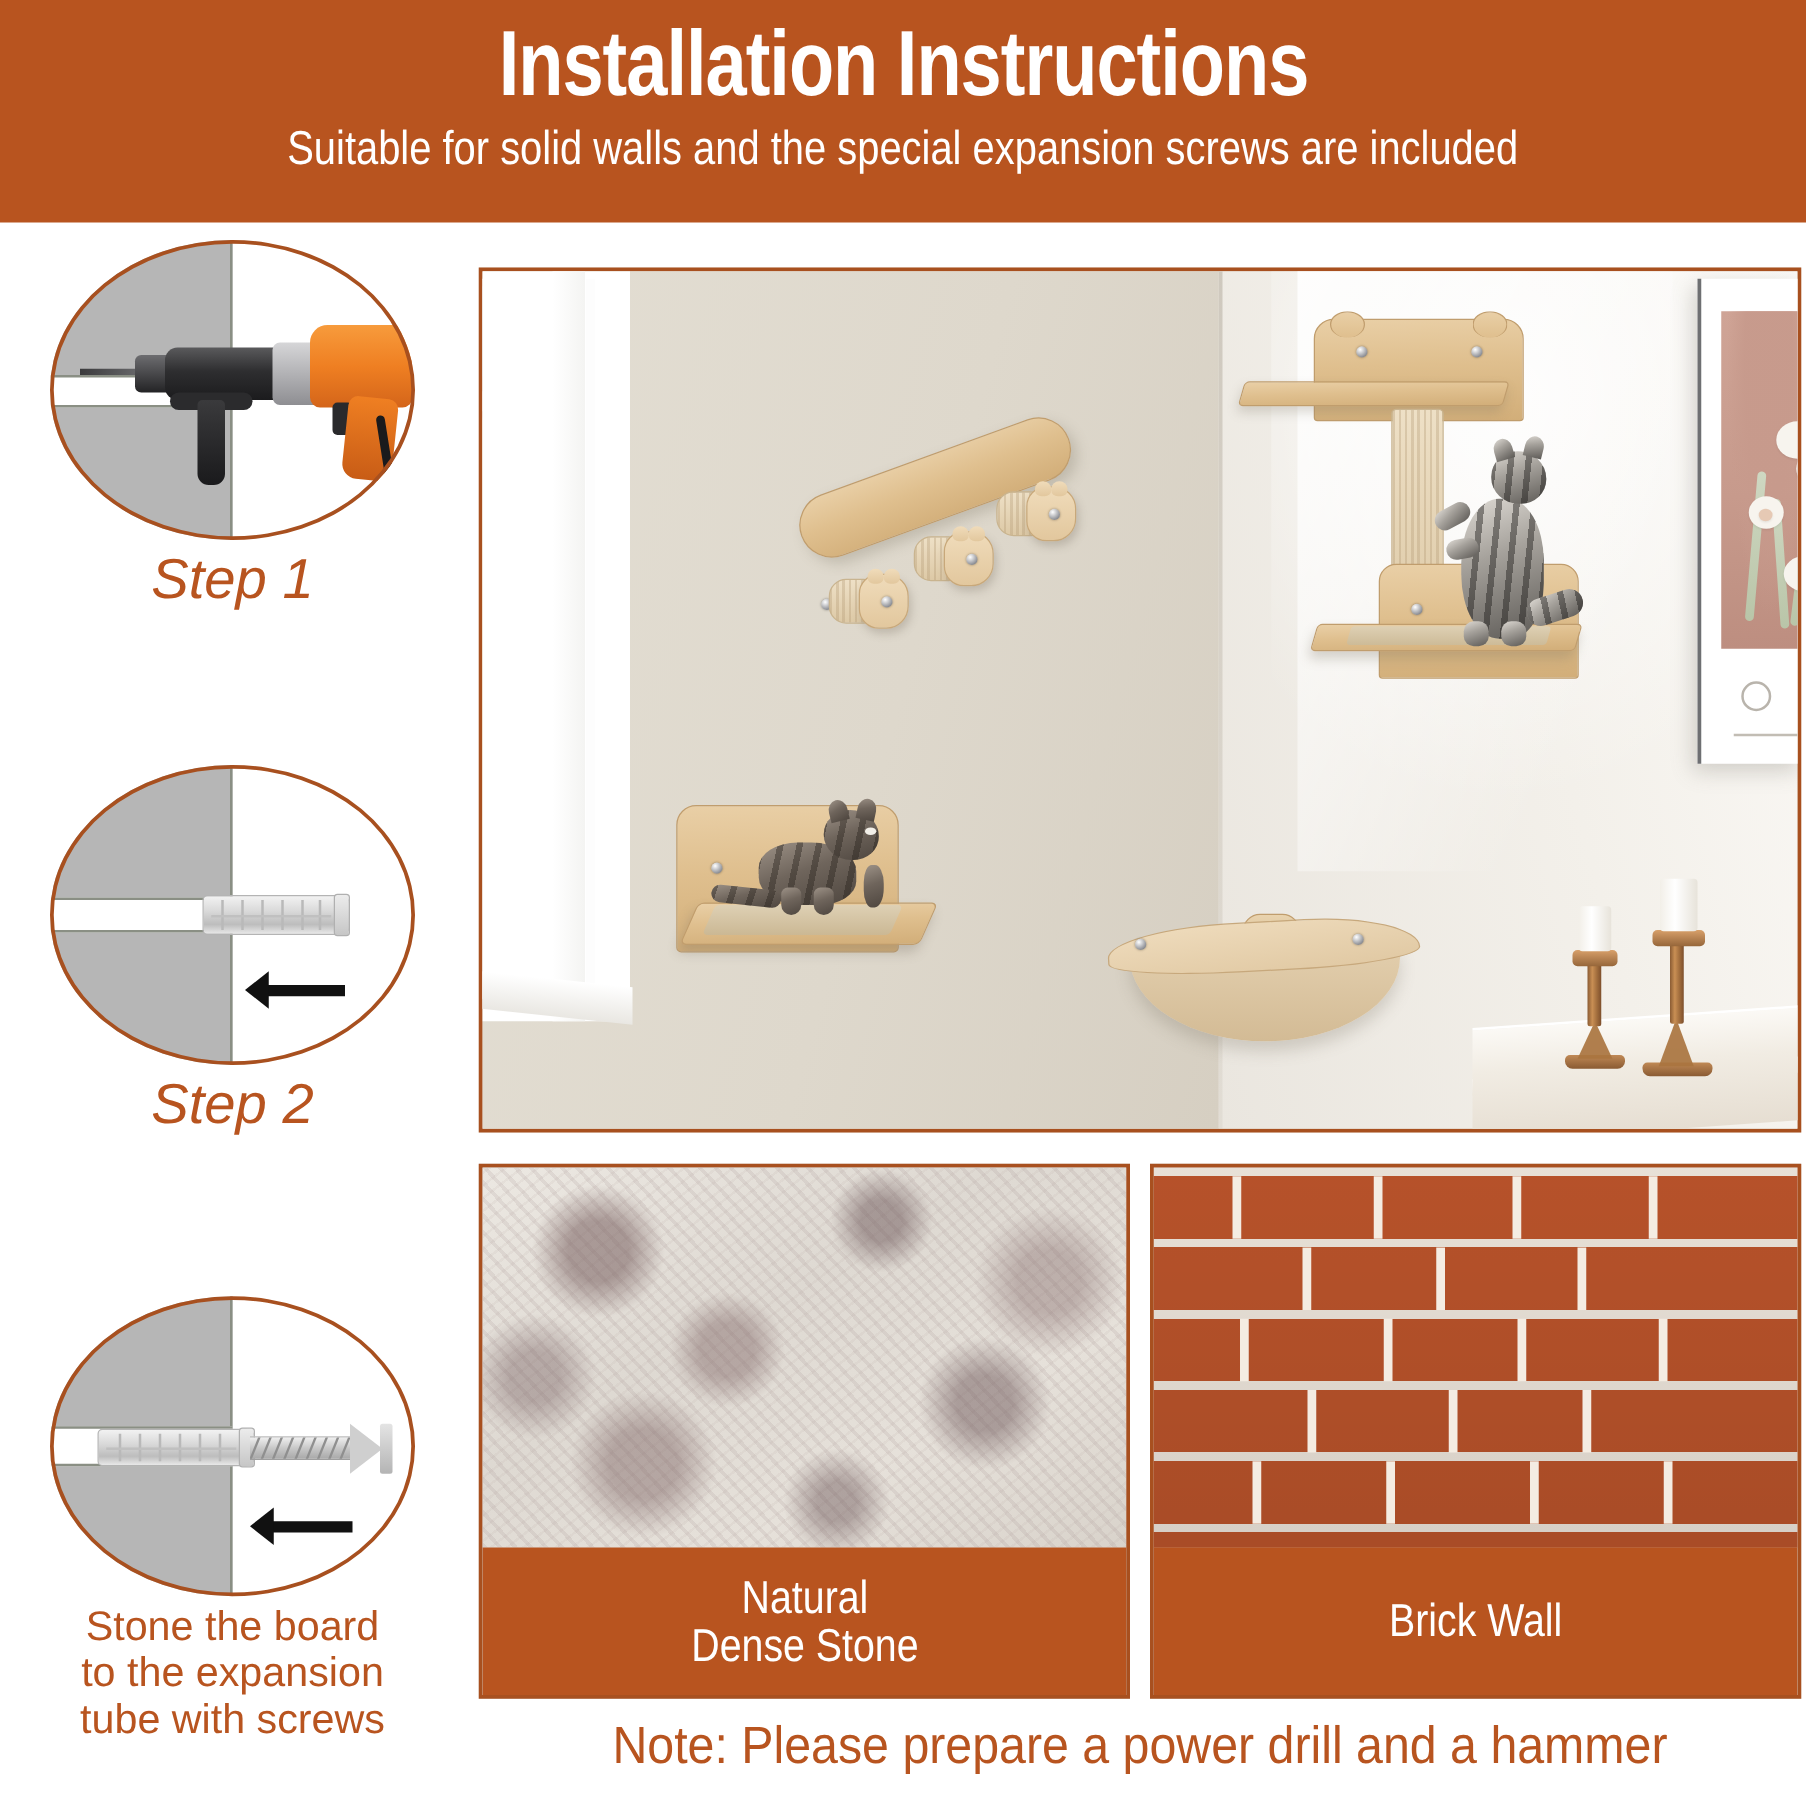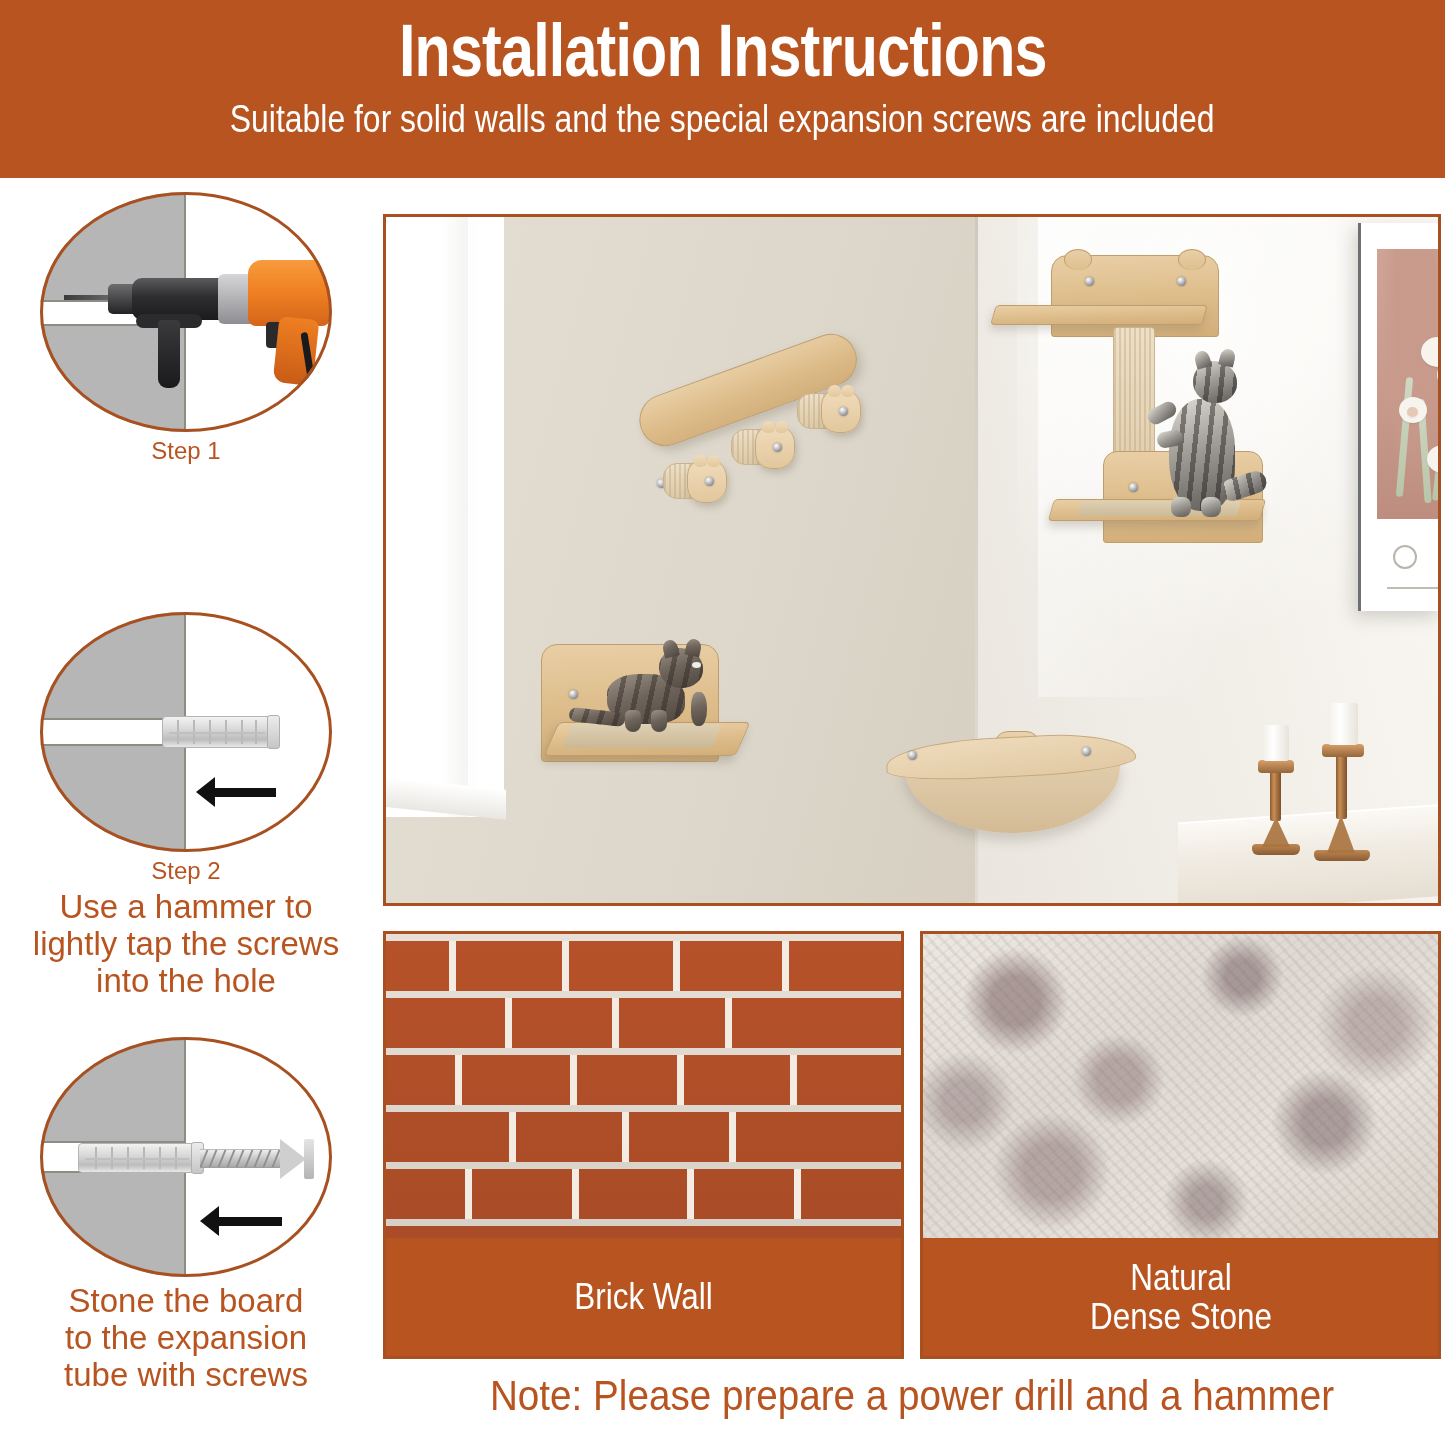--- a/index.html
+++ b/index.html
@@ -73,21 +73,21 @@
     pointer-events:none;
   }
   .step-caption {
     text-align:center;
     color:#b8541f;
     font-size:34px;
     line-height:1.12;
     margin-top:6px;
     padding:0 6px;
   }
-  .step-caption .num { display:block; font-size:24px; margin-bottom:4px; }
+  .step-caption .num { display:block; font-size:45px; margin-bottom:4px;font-style:italic; }
   .step-caption .desc { display:block; font-size:33px; }
 
   
   .arrow-left {
     position:absolute;
     height:9px; background:#111;
   }
   .arrow-left::before {
     content:""; position:absolute; left:-16px; top:-11px;
     border-top:15px solid transparent;
@@ -578,23 +578,20 @@
           </div>
           <div class="plug-split"></div>
           <div class="plug-collar"></div>
         </div>
         <div class="arrow-left" style="left:172px;top:176px;width:64px;"></div>
       </div>
       <div class="circle-ring"></div>
     </div>
     <div class="step-caption">
       <span class="num">Step 2</span>
-      <span class="desc" style="white-space:pre-line;">Use a hammer to
-lightly tap the screws
-into the hole</span>
     </div>
   </div>
 
   <div class="step-block" style="height:414px;">
     <div class="step-figure">
       <div class="circle-clip">
         <div class="wall-gray"></div>
         <div class="wall-hole" style="top:104px;height:32px;"></div>
 
         <div class="plug" style="left:38px;top:106px;width:126px;height:30px;">
@@ -776,20 +773,30 @@
       <div class="cand-cup" style="left:16px;bottom:104px;width:42px;"></div>
       <div class="cand-wax" style="left:22px;bottom:116px;width:30px;height:42px;"></div>
     </div>
   </div>
 </div>
 
 <div class="materials">
 
   <div class="mat-card">
     <div class="mat-img">
+      <div class="stone"></div>
+    </div>
+    <div class="mat-label">
+      <span>Natural
+Dense Stone</span>
+    </div>
+  </div>
+
+  <div class="mat-card">
+    <div class="mat-img">
       <div class="brick"></div>
       <div class="brick-rows">
         <div class="brick-row" style="top:7px;">
           <div class="brick-u" style="left:-30px;width:100px;"></div>
           <div class="brick-u" style="left:77px;width:106px;"></div>
           <div class="brick-u" style="left:190px;width:104px;"></div>
           <div class="brick-u" style="left:301px;width:102px;"></div>
         </div>
         <div class="brick-row" style="top:64px;">
           <div class="brick-u" style="left:22px;width:104px;"></div>
@@ -815,25 +822,15 @@
           <div class="brick-u" style="left:200px;width:108px;"></div>
           <div class="brick-u" style="left:315px;width:100px;"></div>
         </div>
       </div>
     </div>
     <div class="mat-label">
       <span>Brick Wall</span>
     </div>
   </div>
 
-  <div class="mat-card">
-    <div class="mat-img">
-      <div class="stone"></div>
-    </div>
-    <div class="mat-label">
-      <span>Natural
-Dense Stone</span>
-    </div>
-  </div>
-
 </div>
 
 <div class="note">Note: Please prepare a power drill and a hammer</div>
 
 </body></html>

